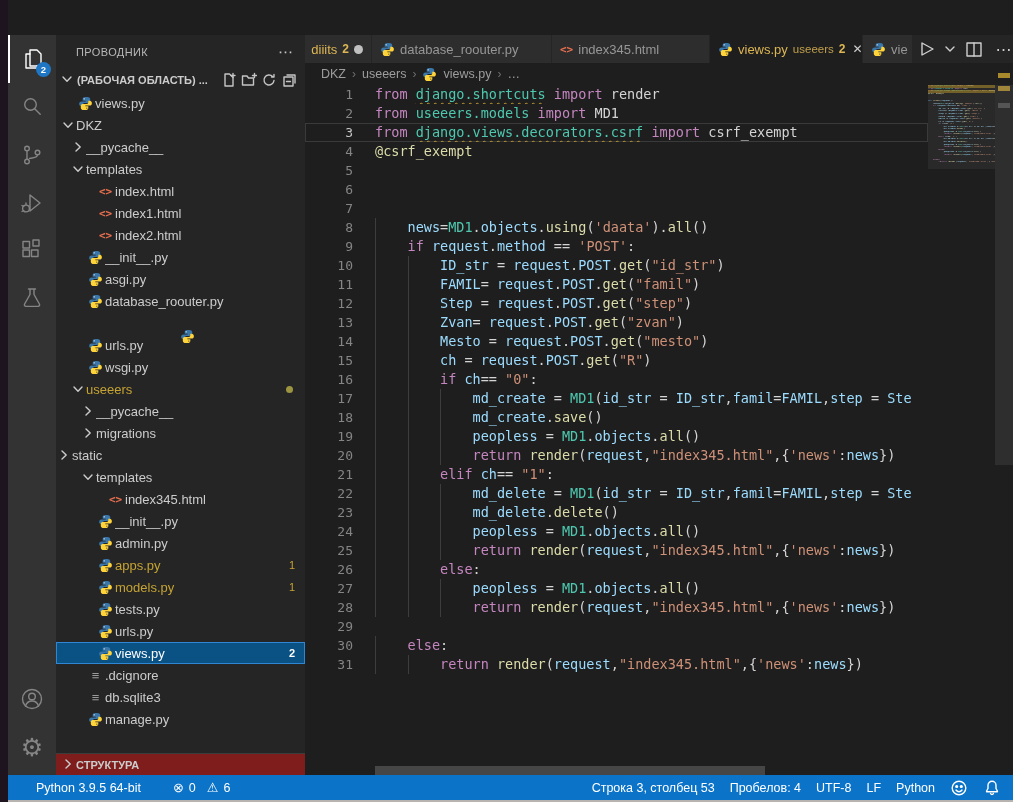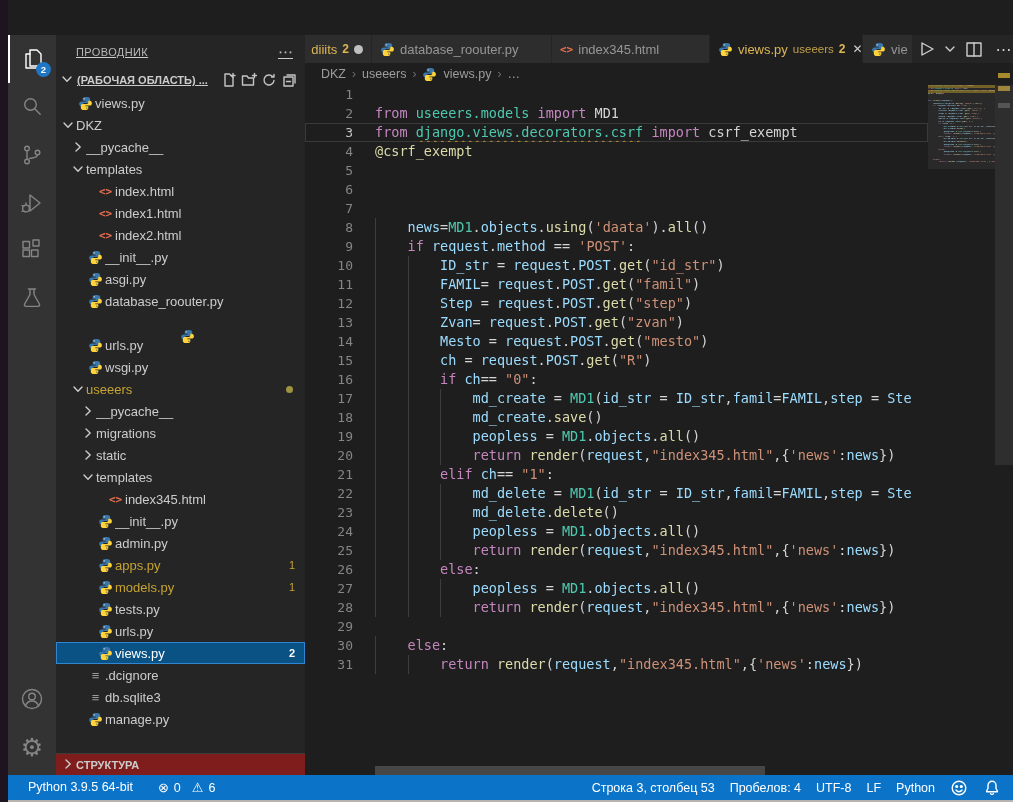--- a/index.html
+++ b/index.html
@@ -22,21 +22,21 @@
   .act-item.active { color:#ffffff; border-left:2px solid #ffffff; }
   .act-item svg { display:block; }
   .act-badge { position:absolute; right:5px; bottom:6px; min-width:15px; height:15px; border-radius:50%;
                background:#1f76c4; color:#fff; font-size:9.5px; font-weight:bold; display:flex;
                align-items:center; justify-content:center; }
   #act-bottom { position:absolute; bottom:4px; left:0; }
   .gear-glyph { font-size:25px; color:#858585; line-height:1; }
 
   
   #sidebar { position:absolute; left:56px; top:35px; width:249px; height:740px; background:#252526;
-             color:#cccccc; font-size:13px;text-decoration:underline; }
+             color:#cccccc; font-size:13px; }
   #sidebar-header { height:34px; display:flex; align-items:center; padding:0 12px 0 20px; }
   #sidebar-title { font-size:11px; color:#b8b8b8; letter-spacing:0.4px; flex:1; }
   #sidebar-more { color:#c5c5c5; font-size:15px; cursor:pointer; }
   #section-header { height:22px; display:flex; align-items:center; padding:0 6px 0 3px; font-weight:bold;
                     font-size:11px; color:#cccccc; }
   #section-label { flex:1; white-space:nowrap; overflow:hidden; margin-left:2px; }
   .sec-act { width:20px; height:18px; display:flex; align-items:center; justify-content:center; color:#c5c5c5; cursor:pointer; }
   #tree { position:absolute; top:57px; left:0; width:249px; }
   .trow { height:22px; display:flex; align-items:center; position:relative; cursor:pointer; }
   .trow .chev { width:16px; height:16px; flex:none; display:flex; align-items:center; justify-content:center; }
@@ -96,21 +96,21 @@
   .mm-warnbar { position:absolute; left:0; width:67px; height:2.8px; background:rgba(190,150,40,0.5); }
   #ruler { position:absolute; left:690px; top:50px; width:18px; height:683px; }
   .rmark { position:absolute; left:3px; width:12px; height:5px; }
   #vscroll-thumb { position:absolute; left:690px; top:50px; width:18px; height:380px;
                    background:rgba(120,120,120,0.18); }
   #hscroll-thumb { position:absolute; left:70px; top:731px; width:390px; height:9px; background:#464646; }
 
   
   #statusbar { position:absolute; left:8px; top:775px; width:1005px; height:25px; background:#0b73c8;
                color:#ffffff; display:flex; align-items:center; font-size:12.5px; }
-  #status-left { display:flex; align-items:flex-start; gap:25px; padding-left:20px; flex:1; }
+  #status-left { display:flex; align-items:center; gap:32px; padding-left:28px; flex:1; }
   #status-right { display:flex; align-items:center; gap:15px; padding-right:12px; }
   .sb-item { display:flex; align-items:center; gap:5px; cursor:pointer; white-space:nowrap; }
   .sb-glyph { font-size:13px; }
 </style>
 </head>
 <body>
 
 <div id="app">
   <div id="desktop-strip"></div>
   <div id="activitybar">
@@ -356,21 +356,21 @@
           <span class="tlabel">__pycache__</span>
         </div>
         <div class="trow" style="padding-left: 24px;">
           <span class="chev">
             <svg width="16" height="16" viewBox="0 0 16 16" fill="none" stroke="currentColor" stroke-width="1.4" stroke-linecap="round" stroke-linejoin="round">
               <path d="M6 4l4.2 4L6 12"></path>
             </svg>
           </span>
           <span class="tlabel">migrations</span>
         </div>
-        <div class="trow" style="padding-left: 24px;">
+        <div class="trow" style="">
           <span class="chev">
             <svg width="16" height="16" viewBox="0 0 16 16" fill="none" stroke="currentColor" stroke-width="1.4" stroke-linecap="round" stroke-linejoin="round">
               <path d="M6 4l4.2 4L6 12"></path>
             </svg>
           </span>
           <span class="tlabel">static</span>
         </div>
         <div class="trow" style="padding-left: 24px;">
           <span class="chev">
             <svg width="16" height="16" viewBox="0 0 16 16" fill="none" stroke="currentColor" stroke-width="1.4" stroke-linecap="round" stroke-linejoin="round">
@@ -590,21 +590,21 @@
             <path fill="#ffd43b" d="M8 15c2 0 3-.9 3-2.2V11H7.8v-.8h4.6c1.5 0 2.4-1 2.4-2.5s-.9-2.6-2.4-2.6H11v1.5C11 8 9.9 8.6 8.5 8.6h-3C4.1 8.6 3 9.2 3 10.6v2.2C3 14.1 4.5 15 6 15h2z"></path>
             <circle fill="#eef4f9" cx="6.6" cy="3" r=".7"></circle>
             <circle fill="#5a5330" cx="9.4" cy="13" r=".7"></circle>
           </svg>
         </span>
         <span>views.py</span>
         <span class="bc-sep">›</span>
         <span>…</span>
       </div>
     <div id="code">
-        <div class="cl"><div class="gutter">1</div></div>
+        <div class="cl"><div class="gutter">1</div><div class="ctext"><span class="tk-k">from</span><span class="tk-p"> </span><span class="tk-c tk-u">django.shortcuts</span><span class="tk-p"> </span><span class="tk-k">import</span><span class="tk-p"> render</span></div></div>
         <div class="cl"><div class="gutter">2</div><div class="ctext"><span class="tk-k">from</span><span class="tk-p"> </span><span class="tk-c">useeers.models</span><span class="tk-p"> </span><span class="tk-k">import</span><span class="tk-p"> MD1</span></div></div>
         <div class="cl cur"><div class="gutter">3</div><div class="ctext"><span class="tk-k">from</span><span class="tk-p"> </span><span class="tk-c tk-u">django.views.decorators.csrf</span><span class="tk-p"> </span><span class="tk-k">import</span><span class="tk-p"> csrf_exempt</span></div></div>
         <div class="cl"><div class="gutter">4</div><div class="ctext"><span class="tk-f">@csrf_exempt</span></div></div>
         <div class="cl"><div class="gutter">5</div><div class="ctext"></div></div>
         <div class="cl"><div class="gutter">6</div><div class="ctext"></div></div>
         <div class="cl"><div class="gutter">7</div></div>
         <div class="cl"><div class="gutter">8</div><div class="ctext"><span class="ig"></span><span class="tk-v">news</span><span class="tk-p">=</span><span class="tk-c">MD1</span><span class="tk-p">.</span><span class="tk-v">objects</span><span class="tk-p">.</span><span class="tk-f">using</span><span class="tk-p">(</span><span class="tk-s">'daata'</span><span class="tk-p">).</span><span class="tk-f">all</span><span class="tk-p">()</span></div></div>
         <div class="cl"><div class="gutter">9</div><div class="ctext"><span class="ig"></span><span class="tk-k">if</span><span class="tk-p"> </span><span class="tk-v">request</span><span class="tk-p">.</span><span class="tk-v">method</span><span class="tk-p"> == </span><span class="tk-s">'POST'</span><span class="tk-p">:</span></div></div>
         <div class="cl"><div class="gutter">10</div><div class="ctext"><span class="ig"></span><span class="ig"></span><span class="tk-v">ID_str</span><span class="tk-p"> = </span><span class="tk-v">request</span><span class="tk-p">.</span><span class="tk-v">POST</span><span class="tk-p">.</span><span class="tk-f">get</span><span class="tk-p">(</span><span class="tk-s">"id_str"</span><span class="tk-p">)</span></div></div>
         <div class="cl"><div class="gutter">11</div><div class="ctext"><span class="ig"></span><span class="ig"></span><span class="tk-v">FAMIL</span><span class="tk-p">= </span><span class="tk-v">request</span><span class="tk-p">.</span><span class="tk-v">POST</span><span class="tk-p">.</span><span class="tk-f">get</span><span class="tk-p">(</span><span class="tk-s">"famil"</span><span class="tk-p">)</span></div></div>

